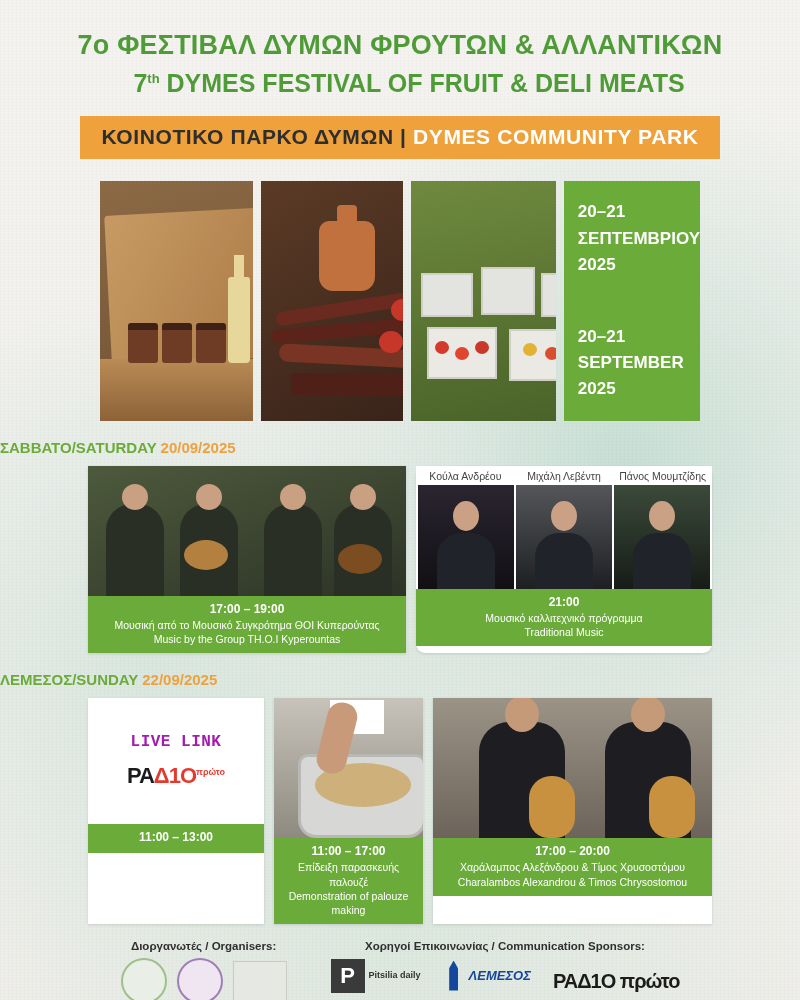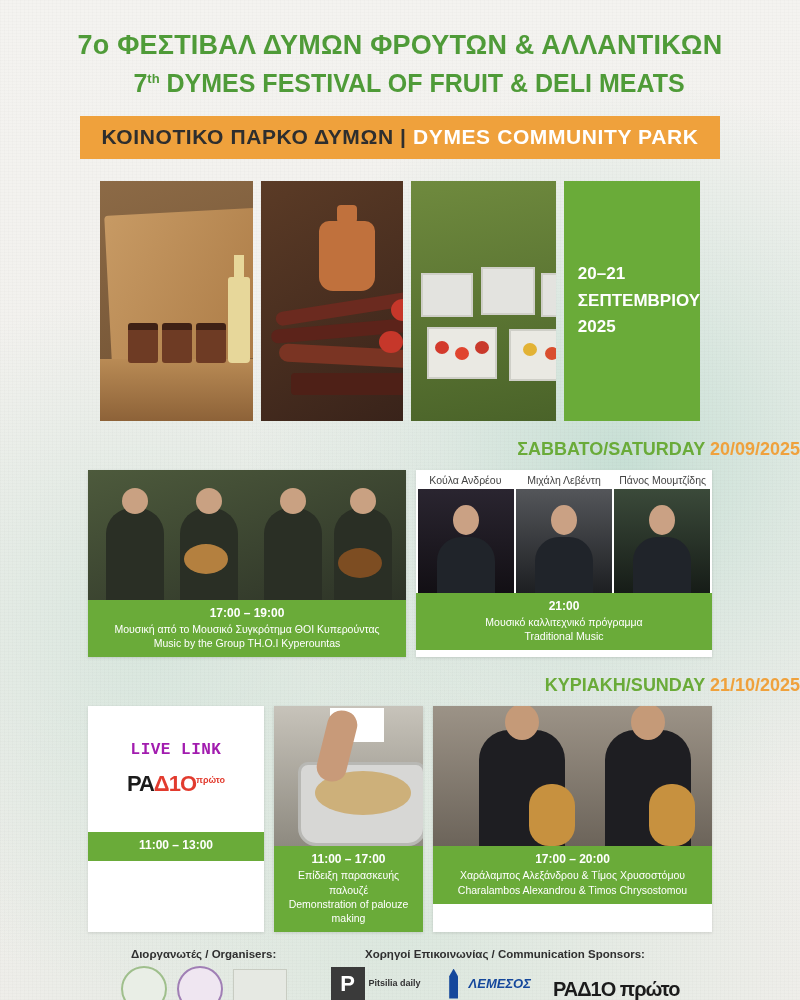--- a/index.html
+++ b/index.html
@@ -103,22 +103,22 @@
   .crate { position:absolute; background:#e3e3df; border:2px solid #cfcfc8; }
   .cr1{left:10px; top:92px; width:52px; height:44px;}
   .cr2{left:70px; top:86px; width:54px; height:48px;}
   .cr3{left:130px; top:92px; width:50px; height:44px;}
   .cr4{left:16px; top:146px; width:70px; height:52px; background:#eae9e3;}
   .cr5{left:98px; top:148px; width:76px; height:52px; background:#eae9e3;}
   .fruit { position:absolute; width:14px; height:13px; border-radius:50%;}
 
   
   .day-head {
-    text-align:right;
-    font-size:18px;
+    text-align:left;
+    font-size:15px;
     font-weight:bold;
     margin-top:18px;
   }
   .day-head .gr { color:#6aab39; }
   .day-head .en { color:#efa13c; }
 
   
   .row {
     display:flex;
     gap:10px;
@@ -131,21 +131,21 @@
   .cap .l2 { font-size:10.5px; line-height:1.35; }
 
   .band-card { width:318px; }
   .band-img { height:130px; background:linear-gradient(160deg,#4d5a3c,#2d3327); position:relative; overflow:hidden;}
   .musician { position:absolute; bottom:0; width:58px; height:92px; background:#2a2f25; border-radius:26px 26px 0 0;}
   .musician:before{content:""; position:absolute; left:16px; top:-20px; width:26px; height:26px; border-radius:50%; background:#c9a182;}
   .mu1{left:18px;} .mu2{left:92px;} .mu3{left:176px;} .mu4{left:246px;}
   .instr { position:absolute; width:44px; height:30px; background:#b4803f; border-radius:50%;}
   .in1{left:96px; bottom:26px;} .in2{left:250px; bottom:22px; background:#7d4d22;}
 
-  .artists-card { flex:1; }
+  .artists-card { flex:1;border-radius:9px; }
   .artists-names { display:flex; background:#ffffff; }
   .artists-names div { flex:1; text-align:center; font-size:10.5px; color:#444; padding:4px 2px 3px 2px; }
   .artists-imgs { display:flex; gap:2px; padding:0 2px; }
   .artists-imgs .pi { flex:1; height:104px; position:relative; overflow:hidden; }
   .pi.p1 { background:linear-gradient(#2a2530,#120f14); }
   .pi.p2 { background:linear-gradient(#54565a,#1d1f22); }
   .pi.p3 { background:linear-gradient(#3b4a3a,#161c17); }
   .head-dot { position:absolute; left:50%; top:16px; transform:translateX(-50%); width:26px; height:30px; border-radius:50%; background:#caa184;}
   .body-dot { position:absolute; left:50%; bottom:0; transform:translateX(-50%); width:58px; height:56px; border-radius:24px 24px 0 0; background:#20242a;}
 
@@ -234,20 +234,21 @@
       <div class="crate cr5"></div>
       <div class="fruit" style="left:24px; top:160px; background:#d33a2c;"></div>
       <div class="fruit" style="left:44px; top:166px; background:#e0452f;"></div>
       <div class="fruit" style="left:64px; top:160px; background:#c9392b;"></div>
       <div class="fruit" style="left:112px; top:162px; background:#e2b235;"></div>
       <div class="fruit" style="left:134px; top:166px; background:#d94e2e;"></div>
 
     </div>
     <div class="datebox">
       <div>20–21 ΣΕΠΤΕΜΒΡΙΟΥ 2025</div>
+      <div>20–21 SEPTEMBER 2025</div>
     </div>
   </div>
 
   <div class="day-head">
     <span class="gr">ΣΑΒΒΑΤΟ/SATURDAY </span><span class="en">20/09/2025</span>
   </div>
 
   <div class="row">
     <div class="card band-card">
       <div class="band-img">
@@ -287,21 +288,21 @@
       </div>
       <div class="cap">
         <div class="time">21:00</div>
         <div class="l1">Μουσικό καλλιτεχνικό πρόγραμμα</div>
         <div class="l2">Traditional Music</div>
       </div>
     </div>
   </div>
 
   <div class="day-head">
-    <span class="gr">ΚΥΡΙΑΚΗ/SUNDAY </span><span class="en">21/10/2025</span>
+    <span class="gr">ΛΕΜΕΣΟΣ/SUNDAY </span><span class="en">22/09/2025</span>
   </div>
 
   <div class="row">
     <div class="card live-card">
       <div class="live-inner">
         <div class="live-title">LIVE LINK</div>
         <div class="radio-logo">
           <span>ΡΑ</span><span class="o">Δ1Ο</span><span class="proto">πρώτο</span>
         </div>
       </div>

